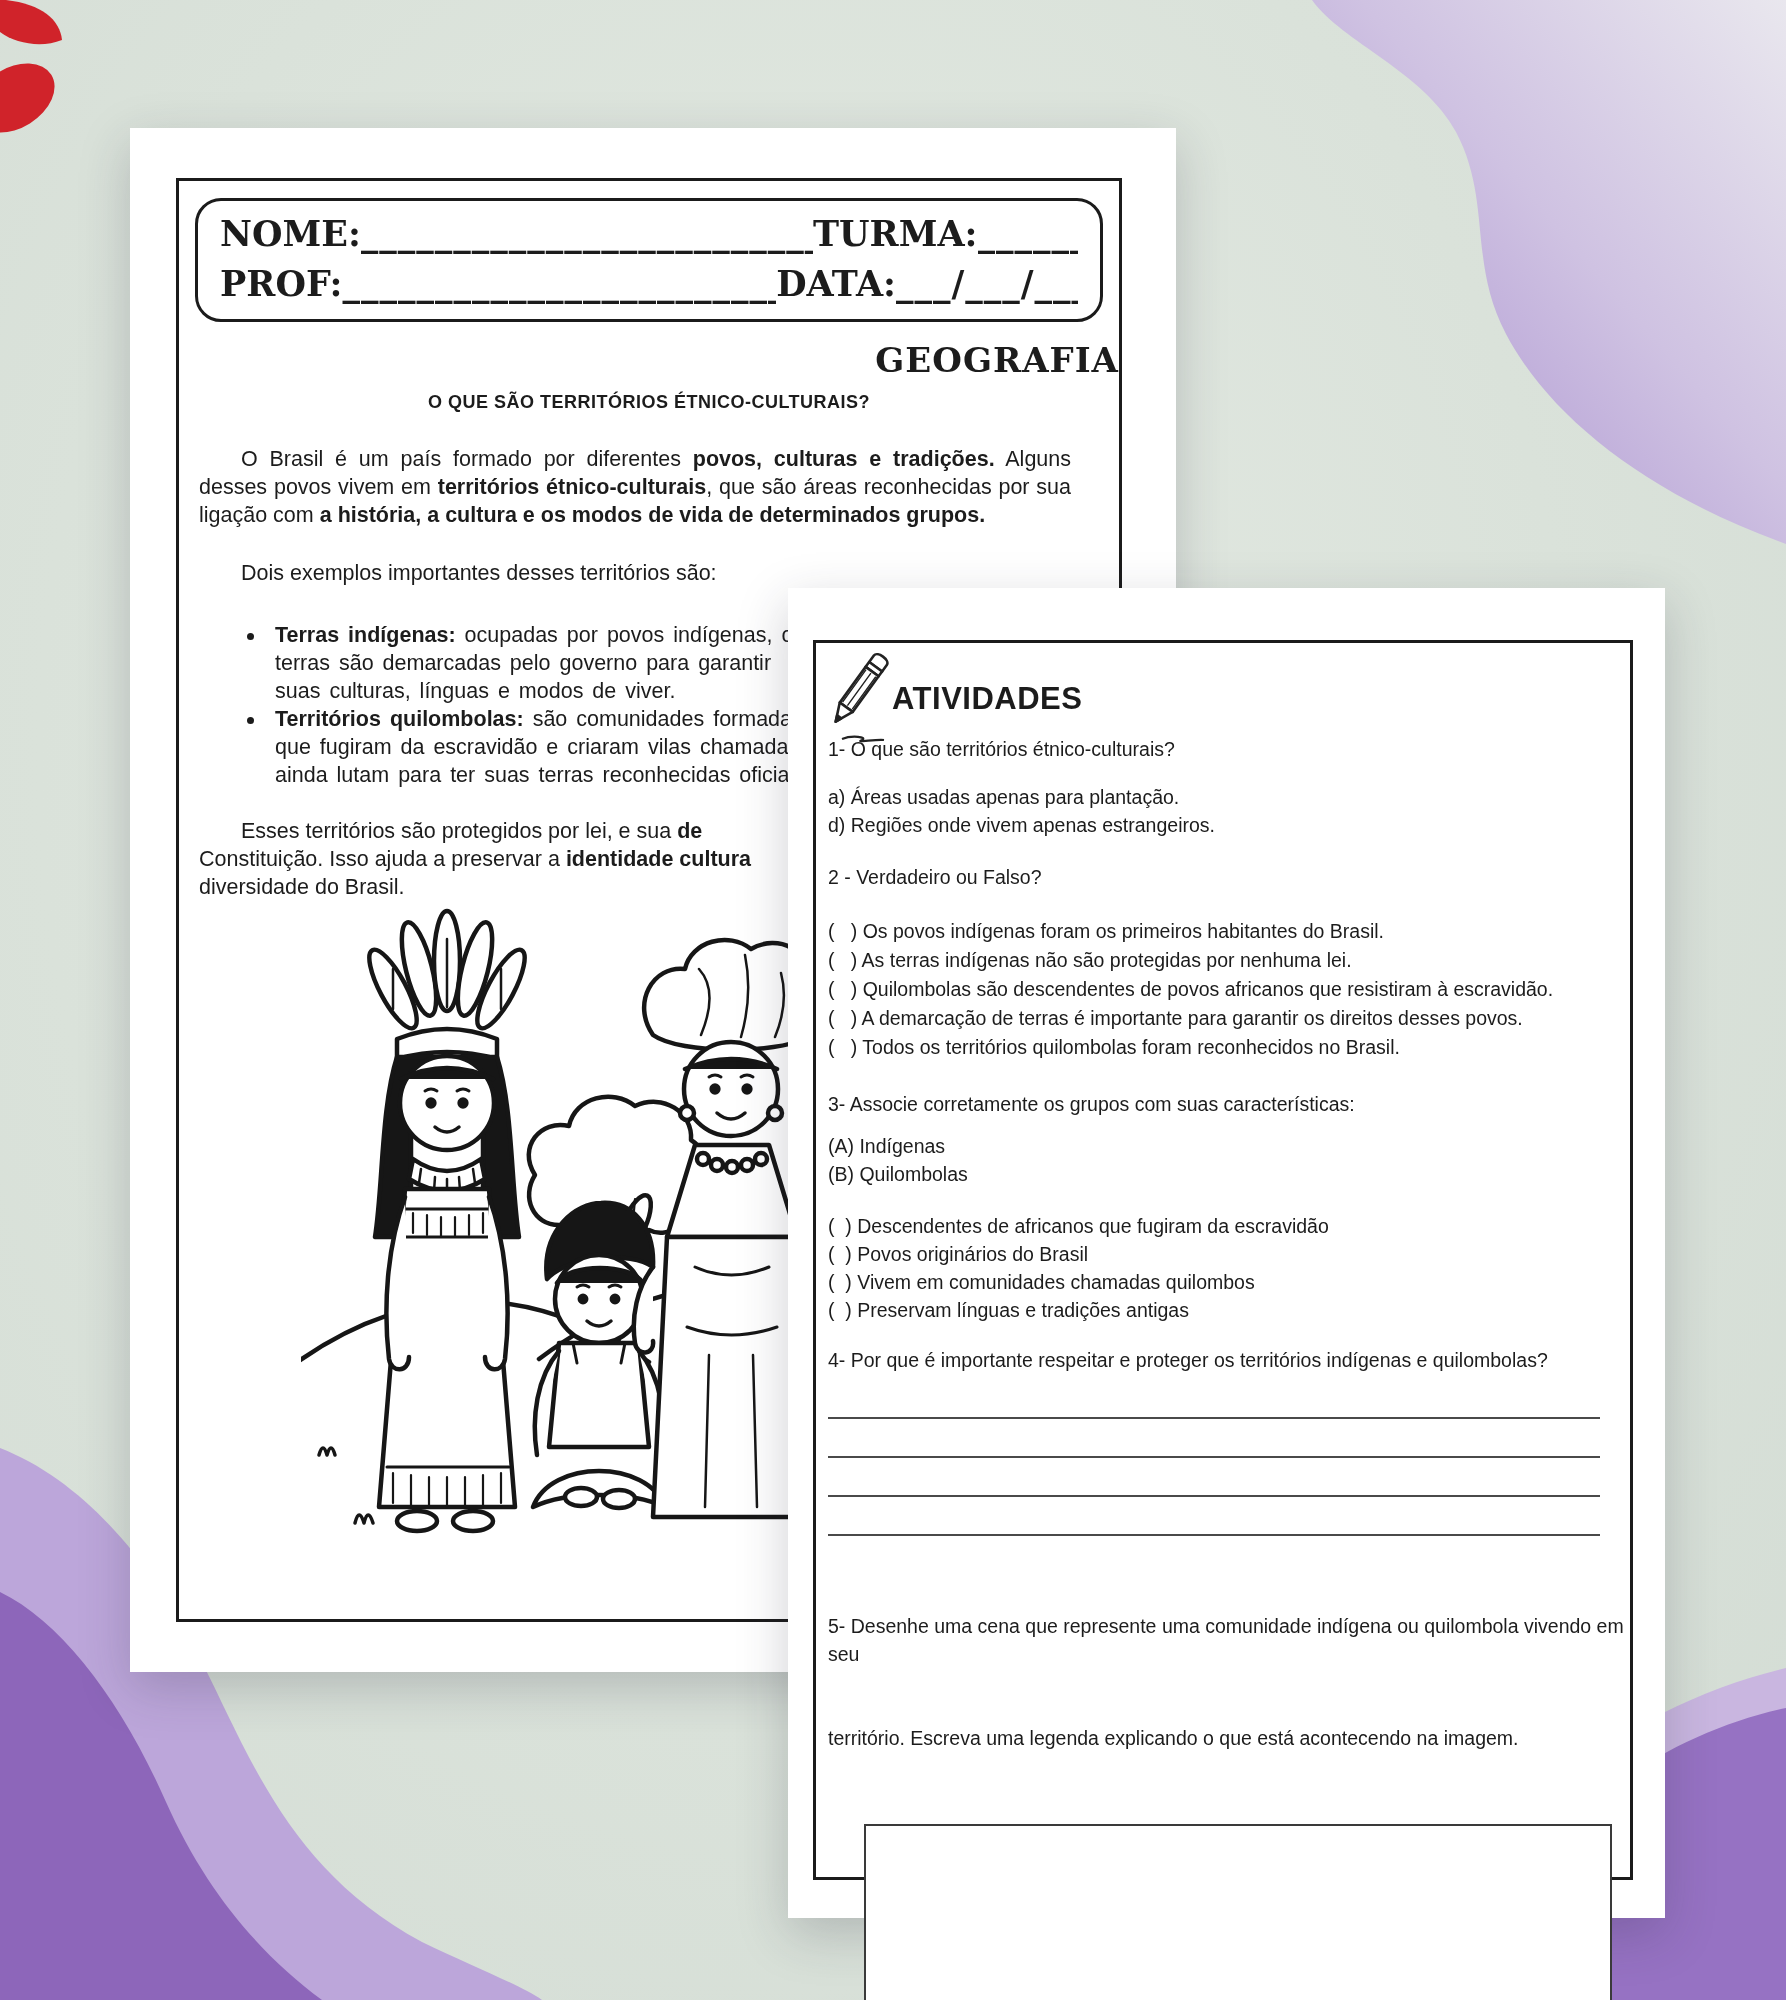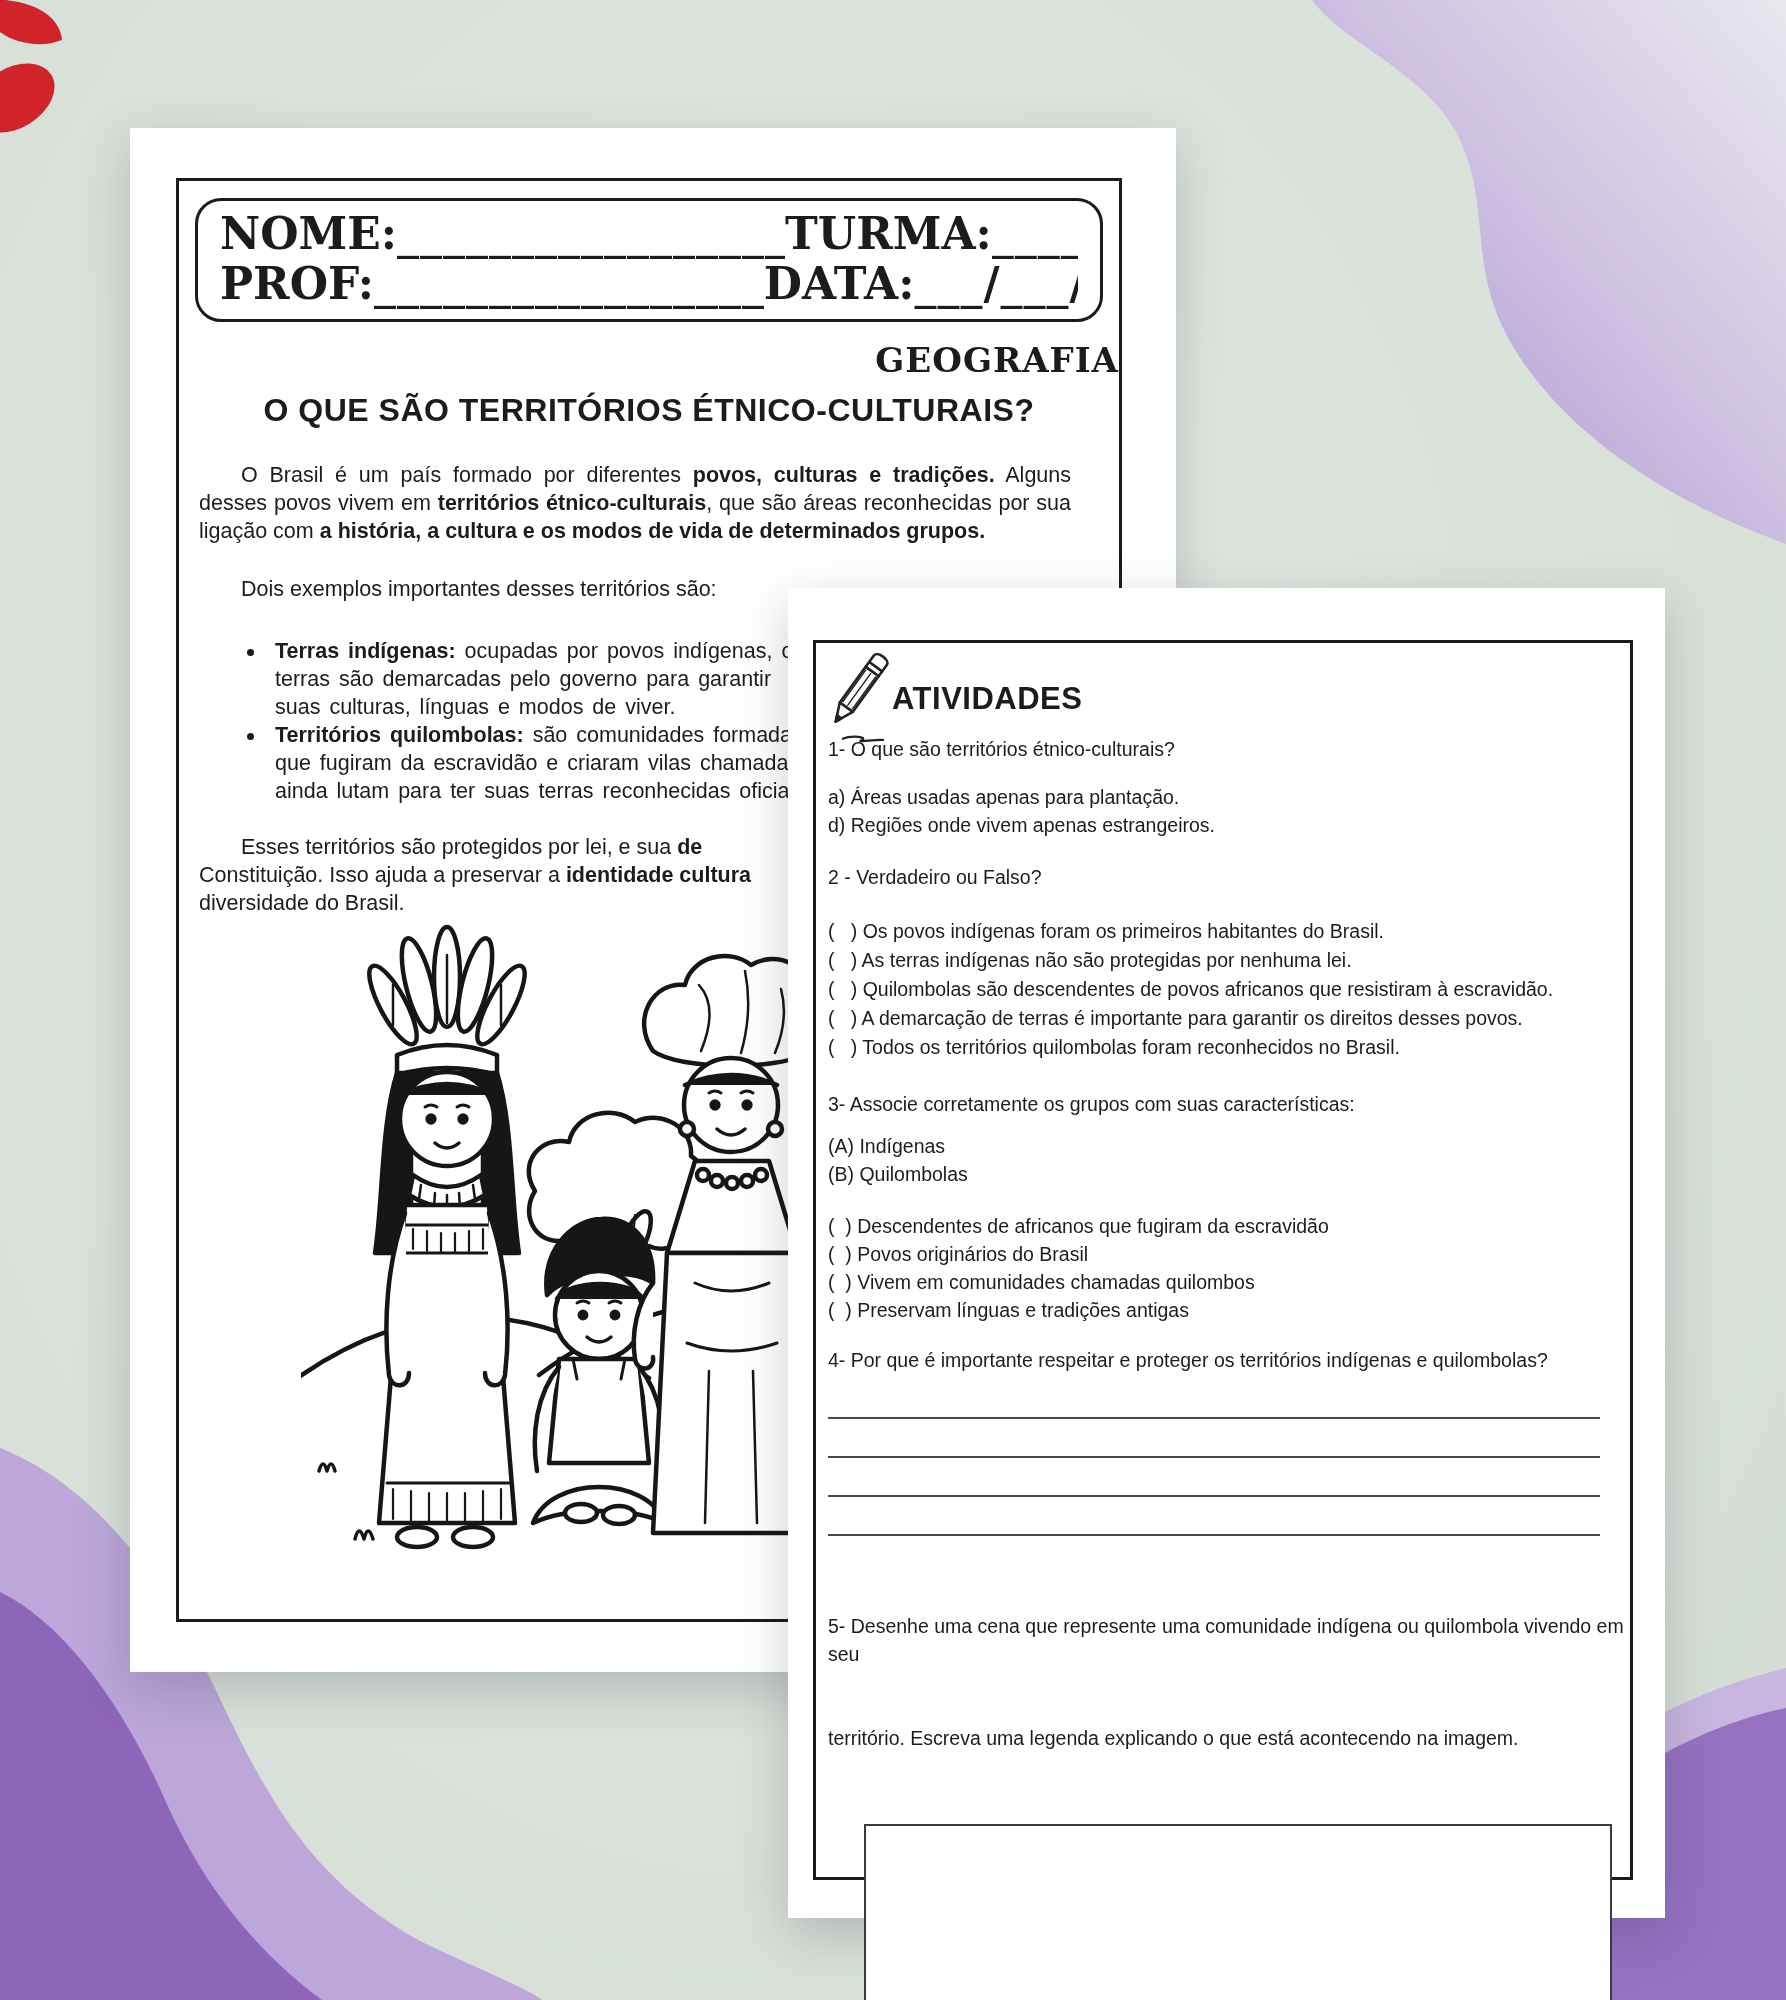--- a/index.html
+++ b/index.html
@@ -4,25 +4,25 @@
 <style>
   html,body{margin:0;padding:0;background:#c9d2c9;}
   .stage{position:relative;width:1786px;height:2000px;overflow:hidden;
     background:radial-gradient(ellipse at 45% 38%, #e4eae3 0%, #dae2da 55%, #d3dcd4 100%);
     font-family:"Liberation Sans", sans-serif;color:#1c1c1c;}
   .decor{position:absolute;left:0;top:0;width:1786px;height:2000px;z-index:0;}
   .page{position:absolute;background:#ffffff;box-shadow:0 16px 48px rgba(40,40,60,.22);}
   .page1{left:130px;top:128px;width:1046px;height:1544px;z-index:1;}
   .p1border{position:absolute;left:46px;top:50px;width:946px;height:1444px;border:3px solid #1b1b1b;box-sizing:border-box;}
   .namebox{margin:17px 16px 0 16px;border:3px solid #1b1b1b;border-radius:26px;padding:8px 22px 10px 22px;}
-  .namerow{display:flex;align-items:baseline;font-family:"DejaVu Serif", serif;font-weight:bold;font-size:44px;line-height:50px;white-space:nowrap;overflow:hidden;}
+  .namerow{display:flex;align-items:baseline;font-family:"DejaVu Serif", serif;font-weight:bold;font-size:35px;line-height:50px;white-space:nowrap;overflow:hidden;}
   .namerow .lbl{flex:0 0 auto;}
   .namerow .fill{letter-spacing:1px;overflow:hidden;}
   .subject{font-family:"DejaVu Serif", serif;font-weight:bold;font-size:34px;text-align:right;margin-top:18px;letter-spacing:1px;}
-  .lesson{font-weight:bold;font-size:32px;text-align:center;margin-top:12px;letter-spacing:.5px;}
+  .lesson{font-weight:bold;font-size:18px;text-align:center;margin-top:12px;letter-spacing:.5px;}
   .p1body{margin:32px 18px 0 20px;font-size:21.5px;line-height:28px;}
   .intro{text-align:justify;text-indent:42px;width:872px;}
   .examples{margin-top:30px;text-indent:42px;}
   .bullets{margin-top:34px;}
   .bline{padding-left:76px;word-spacing:3px;white-space:nowrap;}
   .bline.first{position:relative;}
   .bline.first:before{content:"";position:absolute;left:48px;top:12px;width:7px;height:7px;border-radius:50%;background:#1b1b1b;}
   .closing{margin-top:28px;}
   .cline{white-space:nowrap;}
   .cline.ind{text-indent:42px;}

